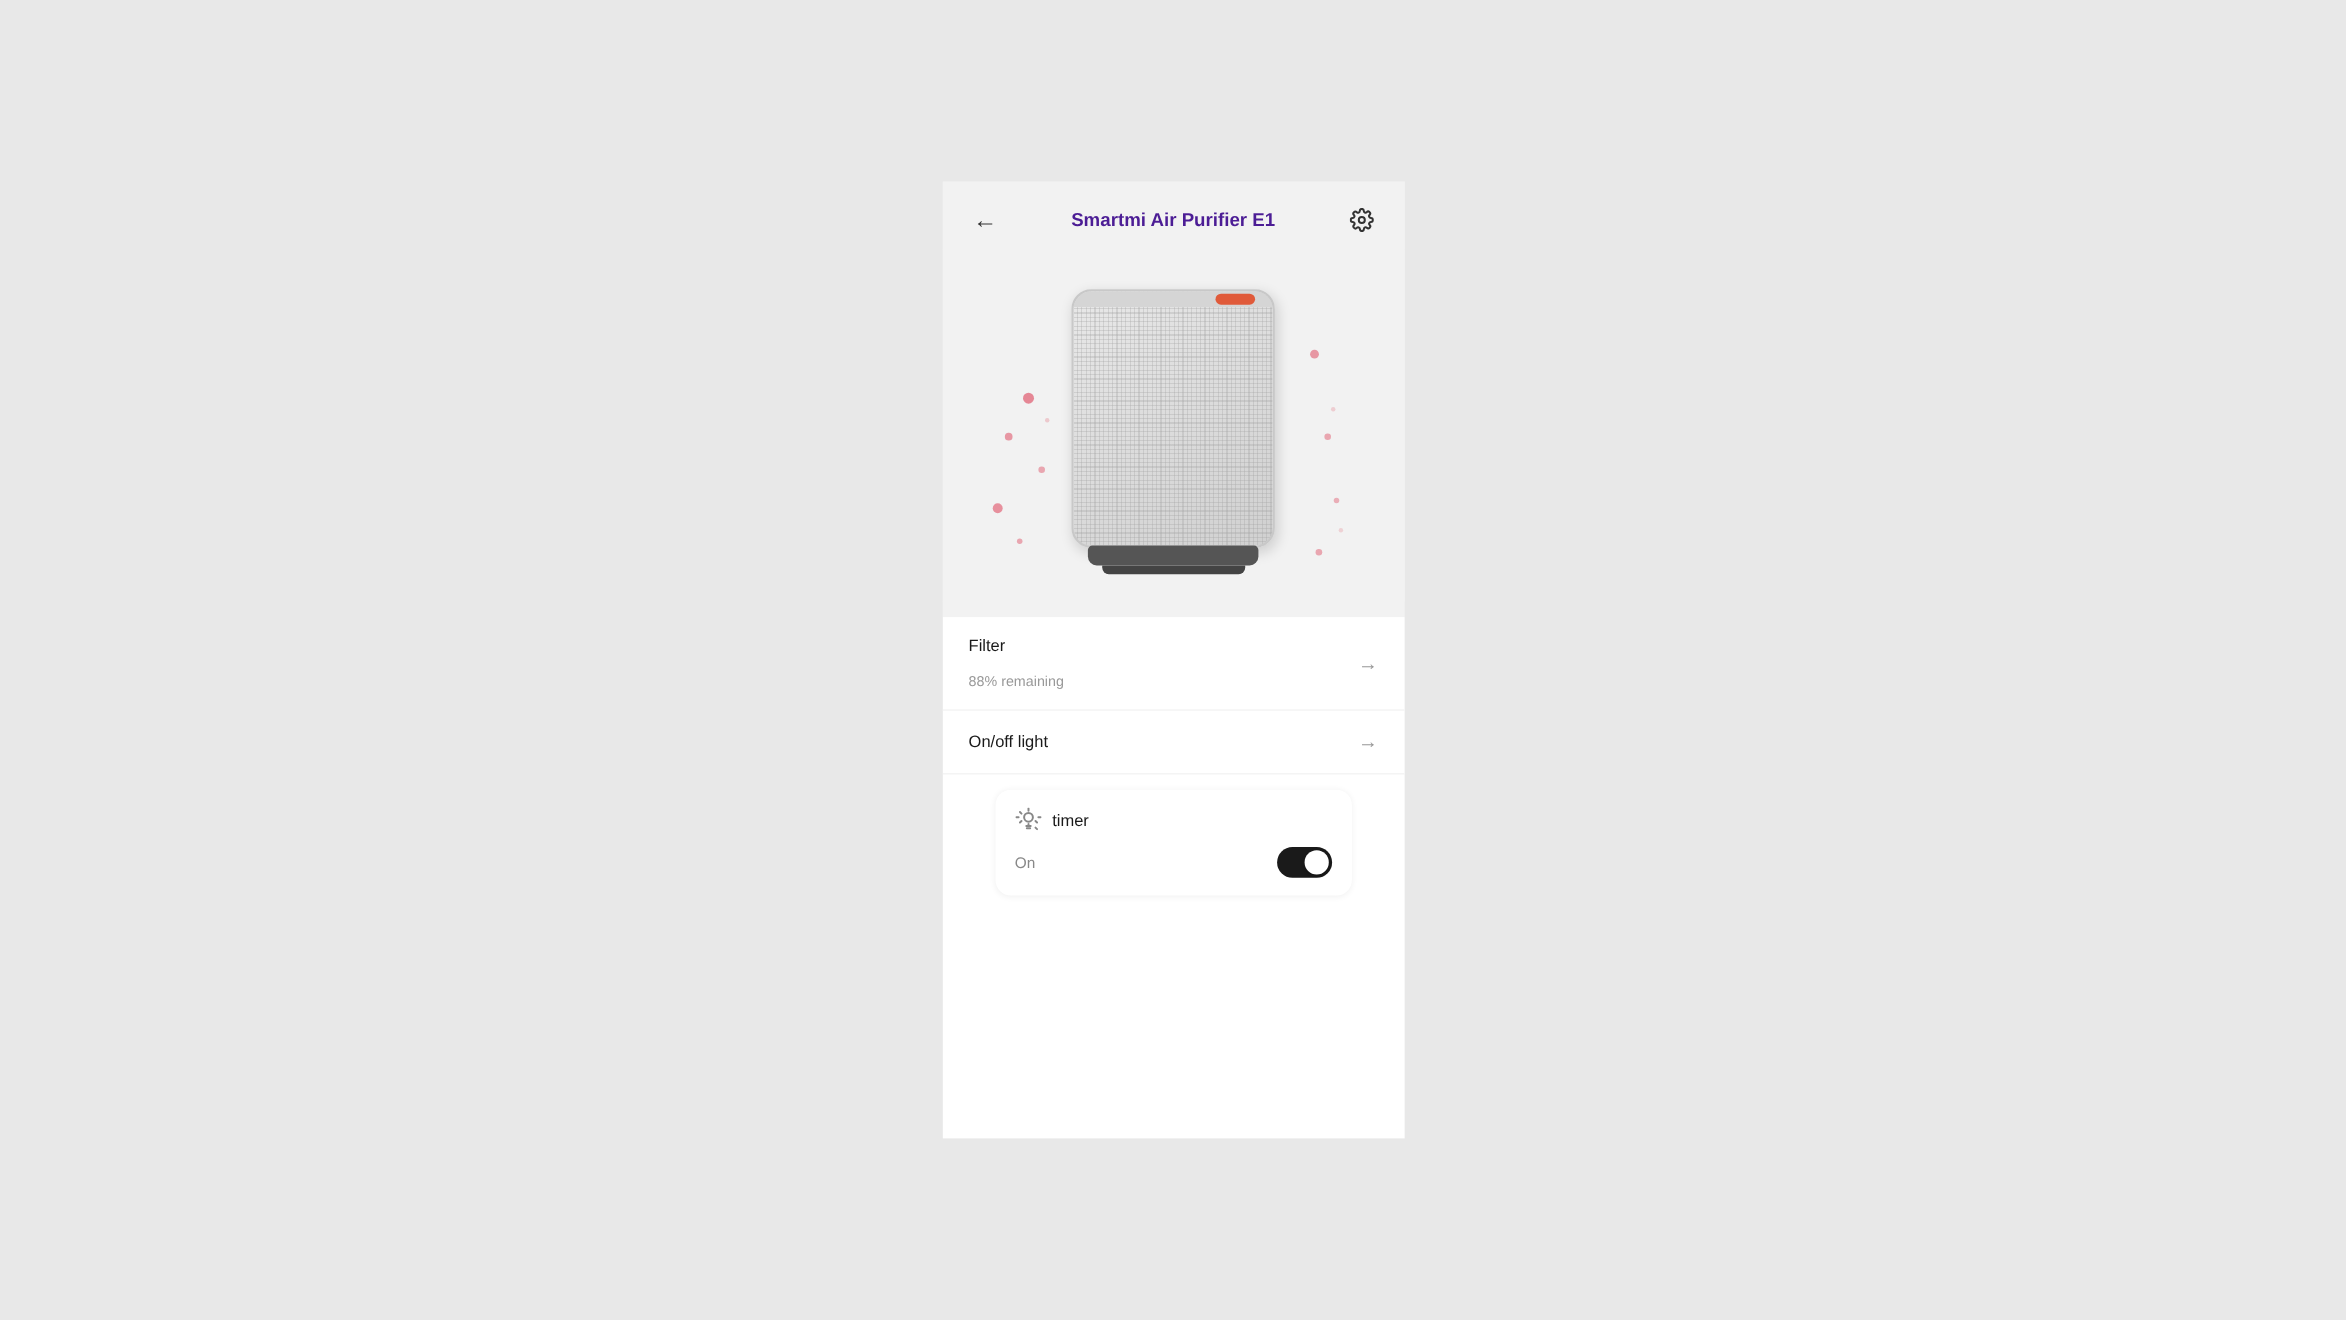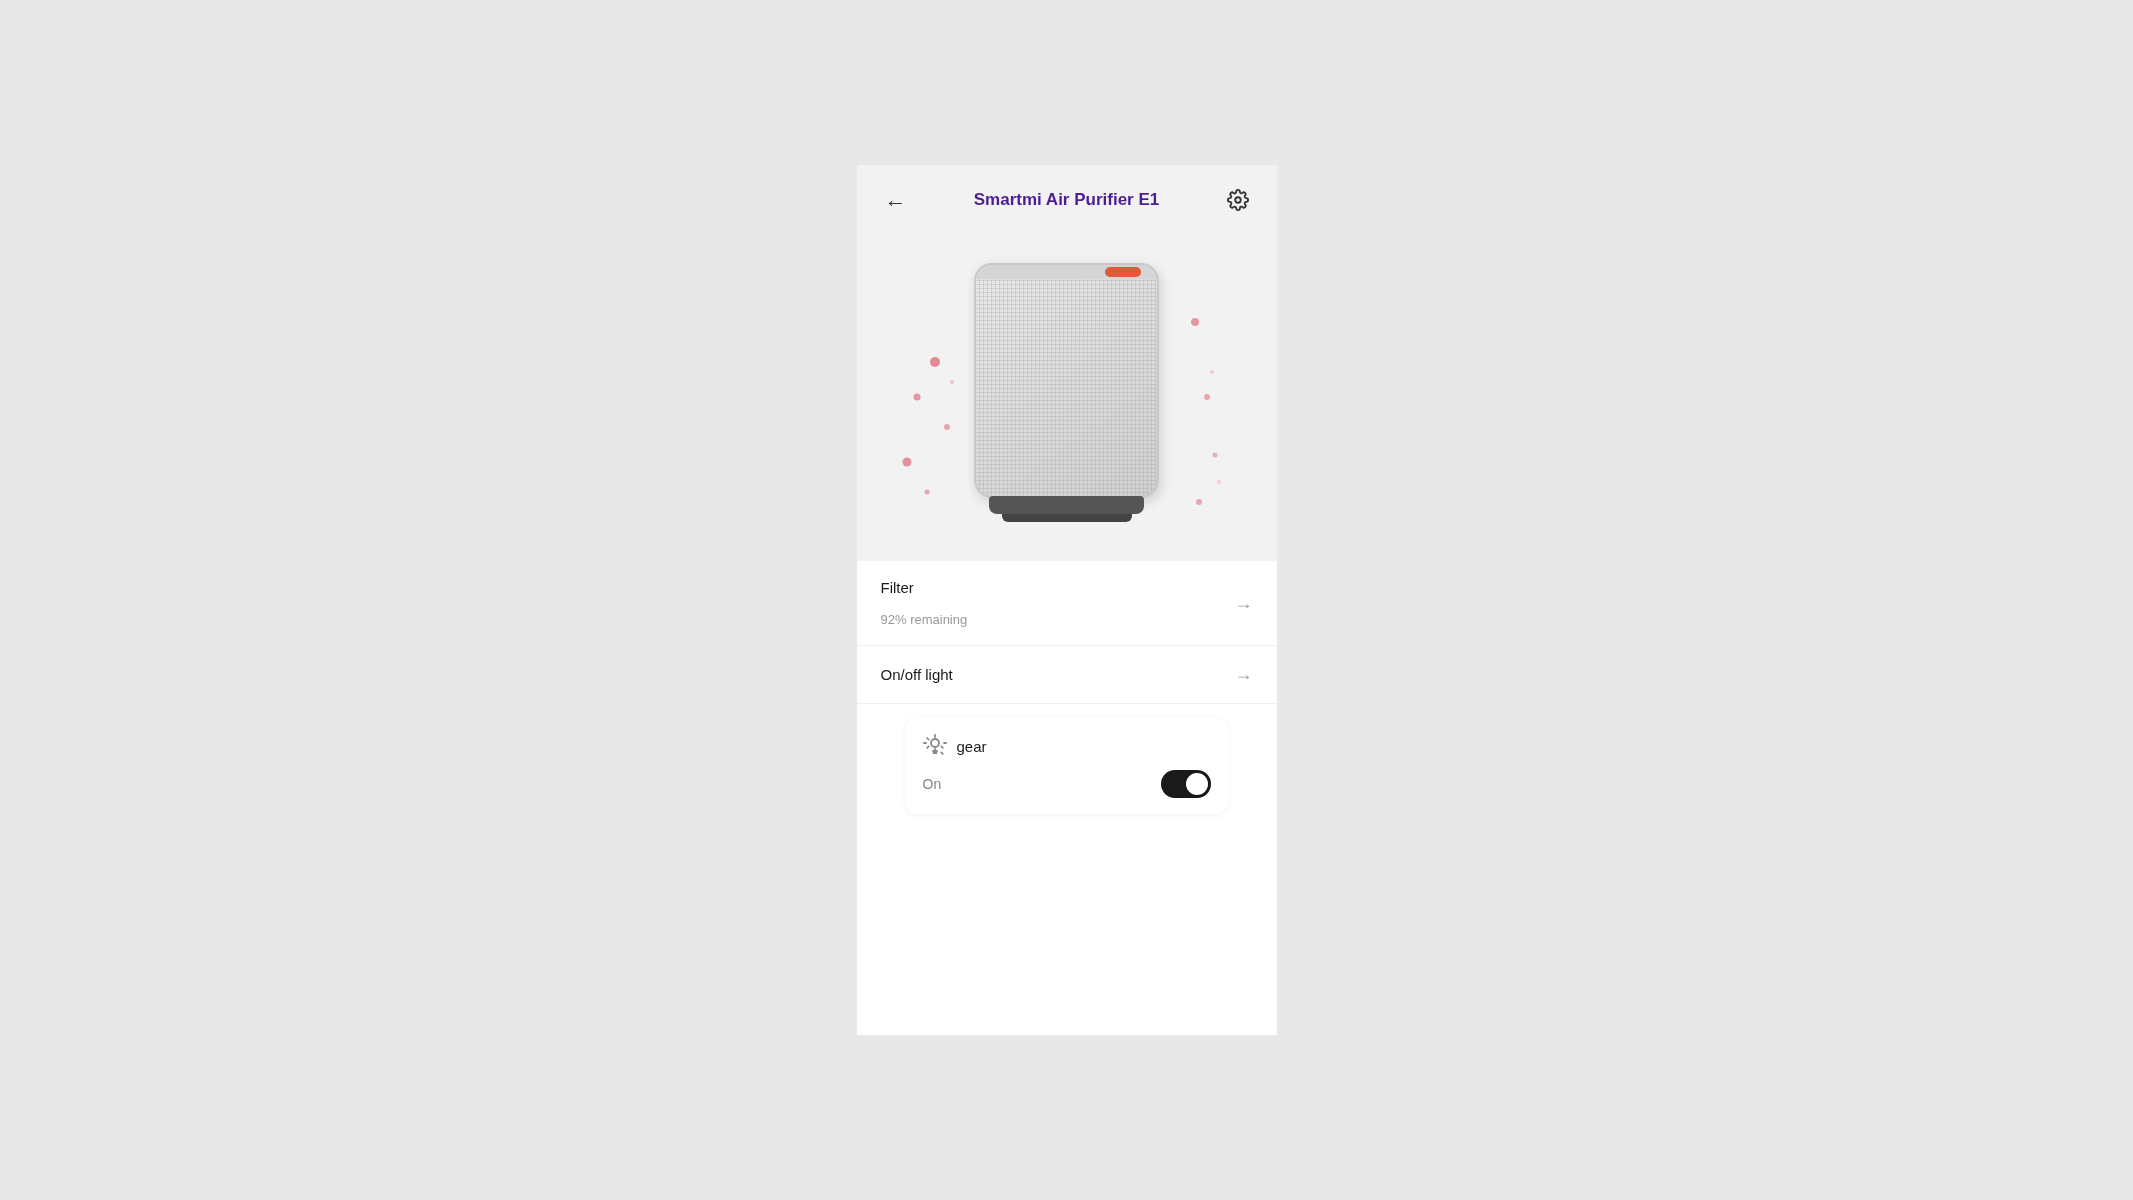--- a/index.html
+++ b/index.html
@@ -334,21 +334,21 @@
       <div class="device-stand"></div>
       <div class="device-stand-base"></div>
     </div>
   </div>
 
 
   <div class="settings-list">
     <div class="settings-item">
       <div class="settings-item-left">
         <span class="settings-item-title">Filter</span>
-        <span class="settings-item-subtitle">92% remaining</span>
+        <span class="settings-item-subtitle">88% remaining</span>
       </div>
       <span class="arrow-icon">→</span>
     </div>
     <div class="settings-item">
       <div class="settings-item-left">
         <span class="settings-item-title">On/off light</span>
       </div>
       <span class="arrow-icon">→</span>
     </div>
 
@@ -363,21 +363,21 @@
               <line x1="4.22" y1="4.22" x2="5.64" y2="5.64"></line>
               <line x1="18.36" y1="18.36" x2="19.78" y2="19.78"></line>
               <line x1="1" y1="9" x2="3" y2="9"></line>
               <line x1="21" y1="9" x2="23" y2="9"></line>
               <line x1="4.22" y1="13.78" x2="5.64" y2="12.36"></line>
               <line x1="18.36" y1="12.36" x2="19.78" y2="13.78"></line>
               <line x1="10" y1="17" x2="14" y2="17"></line>
               <line x1="10.5" y1="19" x2="13.5" y2="19"></line>
             </svg>
           </div>
-          <span class="light-label">gear</span>
+          <span class="light-label">timer</span>
         </div>
         <div class="light-card-bottom">
           <span class="light-on-label">On</span>
           <button class="toggle-switch">
             <div class="toggle-knob"></div>
           </button>
         </div>
       </div>
     </div>
   </div>

